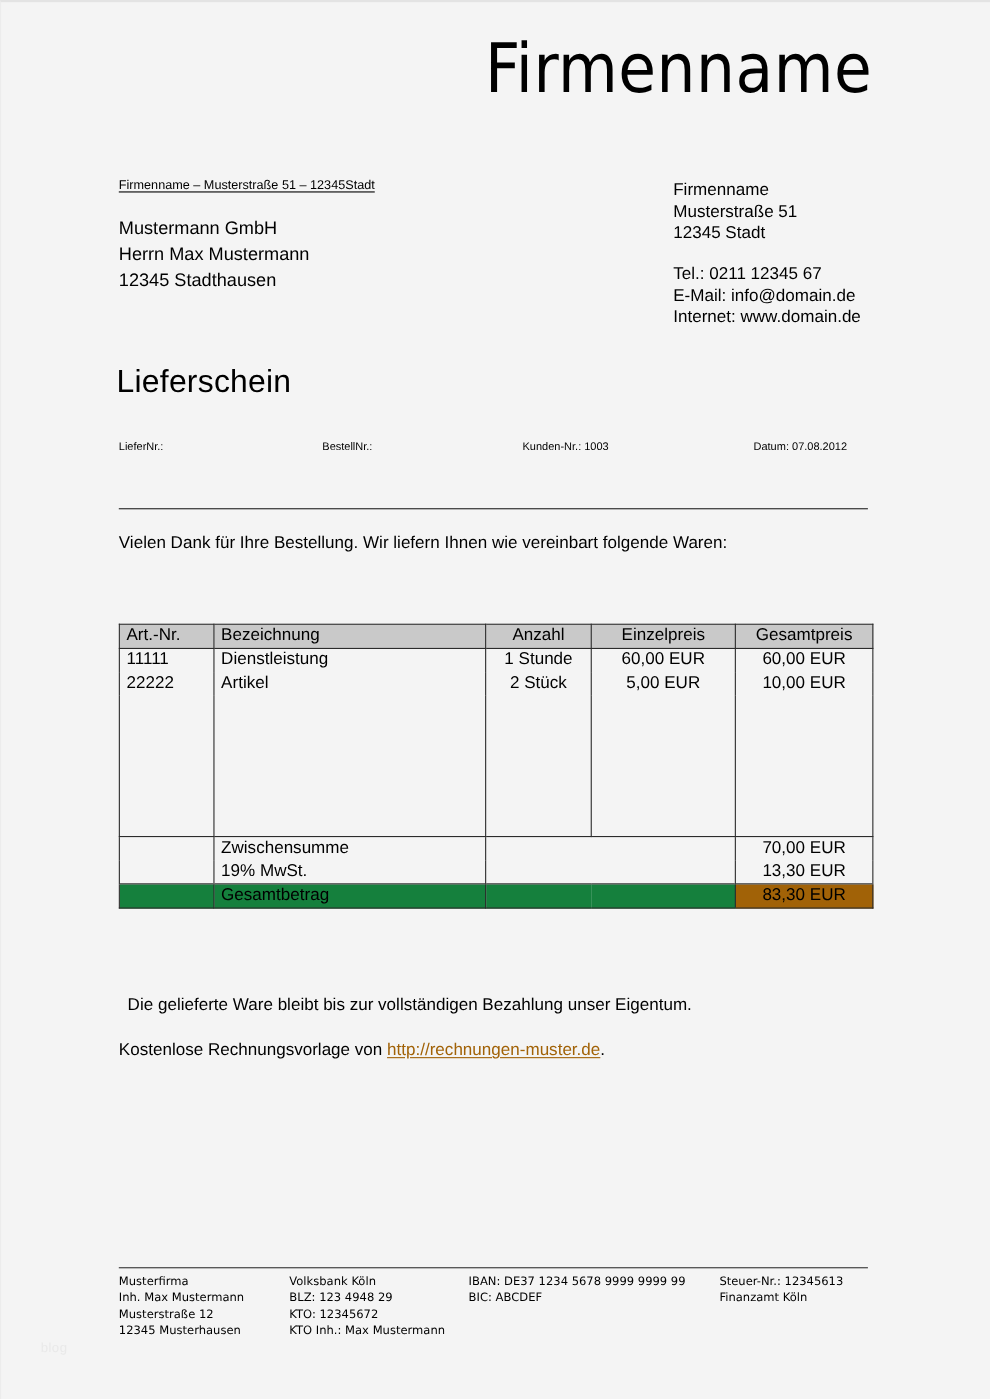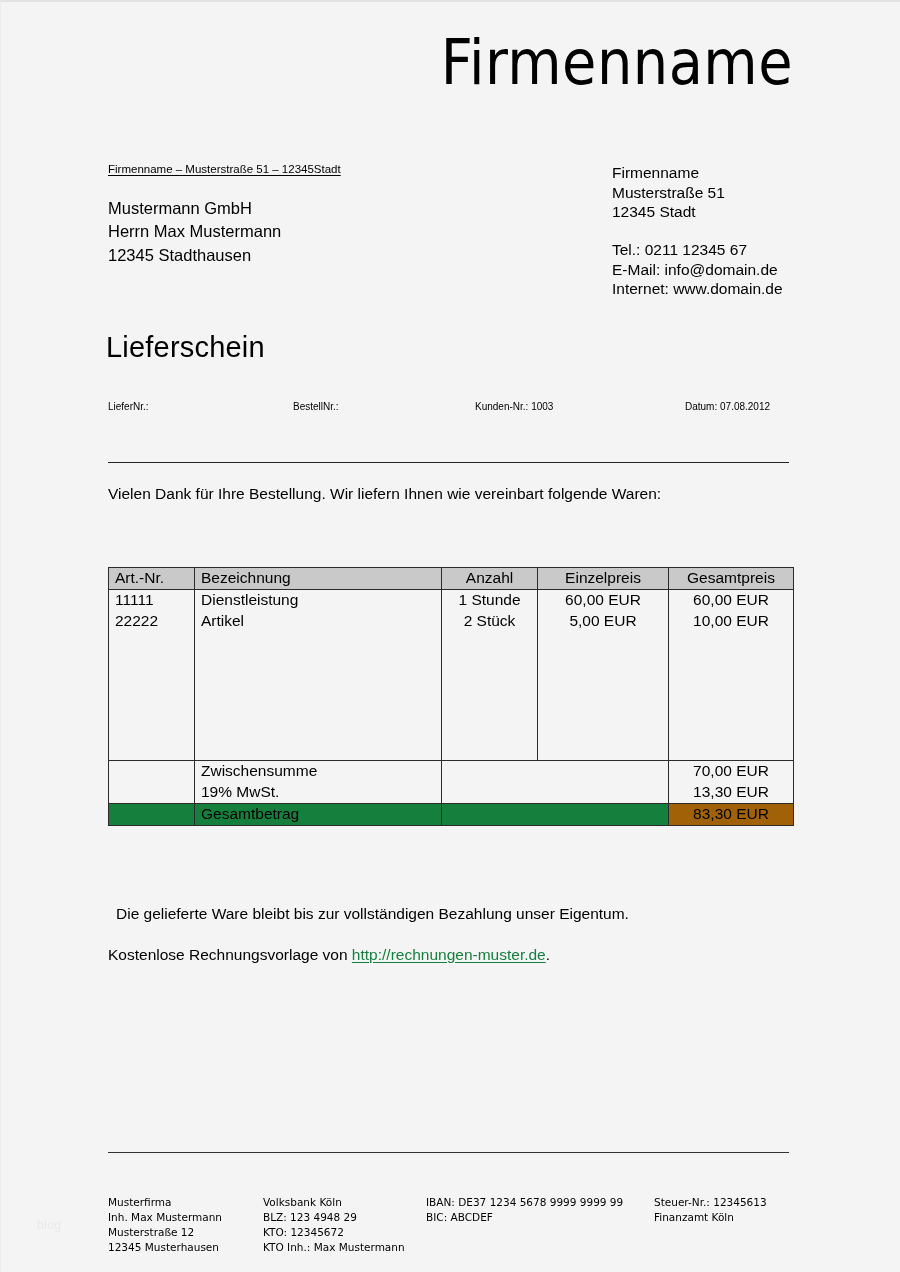--- a/index.html
+++ b/index.html
@@ -207,21 +207,21 @@
     white-space: nowrap;
   }
   .closing-2 {
     position: absolute;
     left: 107px;
     top: 944px;
     font-size: 15.5px;
     white-space: nowrap;
   }
   .closing-2 a {
-    color: #15803d;
+    color: #a16207;
     text-decoration: underline;
     text-underline-offset: 2px;
   }
 
   
   .footer-rule {
     position: absolute;
     left: 107px;
     top: 1150px;
     width: 681px;
@@ -234,21 +234,20 @@
     top: 1156px;
     width: 900px;
     font-family: "DejaVu Sans", sans-serif;
     font-size: 10.5px;
     line-height: 1.42;
   }
   .footer-col {
     position: absolute;
     top: 0;
     white-space: nowrap;
-    margin-top: 37px;
   }
   .fc-1 { left: 107px; }
   .fc-2 { left: 262px; }
   .fc-3 { left: 425px; }
   .fc-4 { left: 653px; }
 
   .watermark {
     position: absolute;
     left: 36px;
     top: 1216px;

